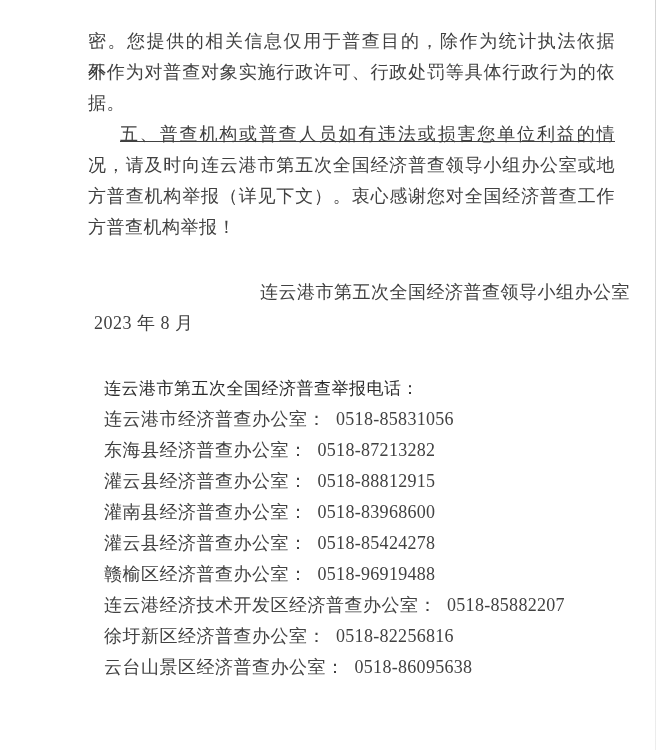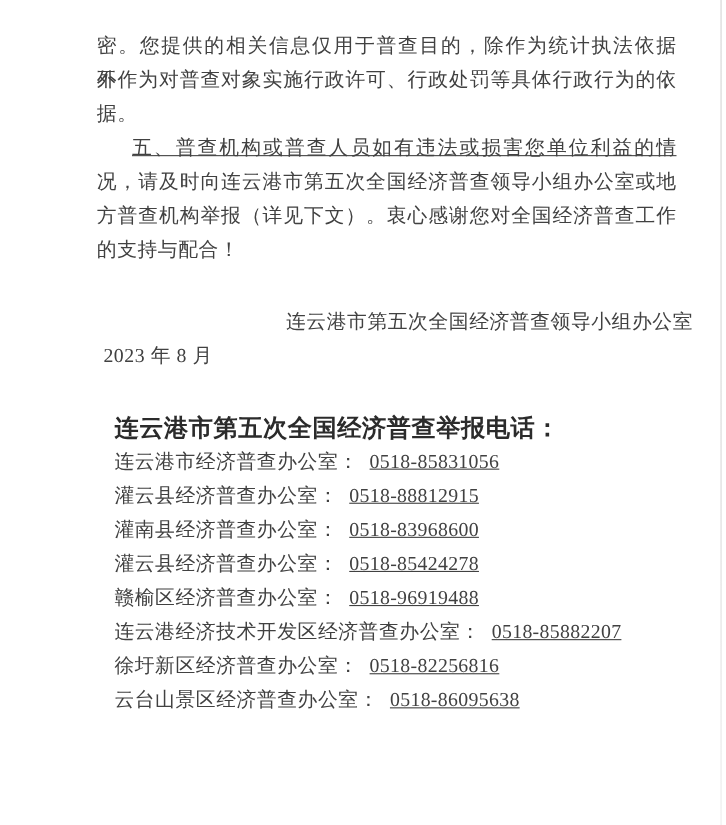--- a/index.html
+++ b/index.html
@@ -60,72 +60,74 @@
   .sig-date {
     text-align: left;
     transform: translateX(6px);
   }
   .hotline {
     margin-top: 34px;
     padding-left: 16px;
   }
   .hotline-heading {
     font-family: "Liberation Sans", "DejaVu Sans", sans-serif;
-    font-weight: bold;
-    font-size: 22px;
+    font-weight: normal;
+    font-size: 17px;
     line-height: 31px;
     height: 31px;
     color: #2b2b2b;
     letter-spacing: 0.5px;
     white-space: nowrap;
   }
   .entry {
     font-size: 18px;
     line-height: 31px;
     height: 31px;
     letter-spacing: 0.5px;
     white-space: nowrap;
   }
   .entry .phone {
     margin-left: 10px;
     letter-spacing: 0.3px;
-    text-decoration: underline;
   }
 </style>
 </head>
 <body>
 
 <div class="page">
   <div class="scan-edge"></div>
 
   <div class="doc">
 
     <div>
       <div class="line jl">密。您提供的相关信息仅用于普查目的，除作为统计执法依据外，</div>
       <div class="line jl">不作为对普查对象实施行政许可、行政处罚等具体行政行为的依</div>
       <div class="line">据。</div>
     </div>
 
     <div>
       <div class="line jl indent2">五、普查机构或普查人员如有违法或损害您单位利益的情</div>
       <div class="line jl">况，请及时向连云港市第五次全国经济普查领导小组办公室或地</div>
       <div class="line jl">方普查机构举报（详见下文）。衷心感谢您对全国经济普查工作</div>
-      <div class="line">的支持与配合！</div>
+      <div class="line">方普查机构举报！</div>
     </div>
 
     <div class="sig-block">
       <div class="line sig-org">连云港市第五次全国经济普查领导小组办公室</div>
       <div class="line sig-date">2023 年 8 月</div>
     </div>
 
     <div class="hotline">
       <div class="hotline-heading">连云港市第五次全国经济普查举报电话：</div>
 
       <div class="entry">
         <span>连云港市经济普查办公室：</span><span class="phone">0518-85831056</span>
+      </div>
+      <div class="entry">
+        <span>东海县经济普查办公室：</span><span class="phone">0518-87213282</span>
       </div>
       <div class="entry">
         <span>灌云县经济普查办公室：</span><span class="phone">0518-88812915</span>
       </div>
       <div class="entry">
         <span>灌南县经济普查办公室：</span><span class="phone">0518-83968600</span>
       </div>
       <div class="entry">
         <span>灌云县经济普查办公室：</span><span class="phone">0518-85424278</span>
       </div>

